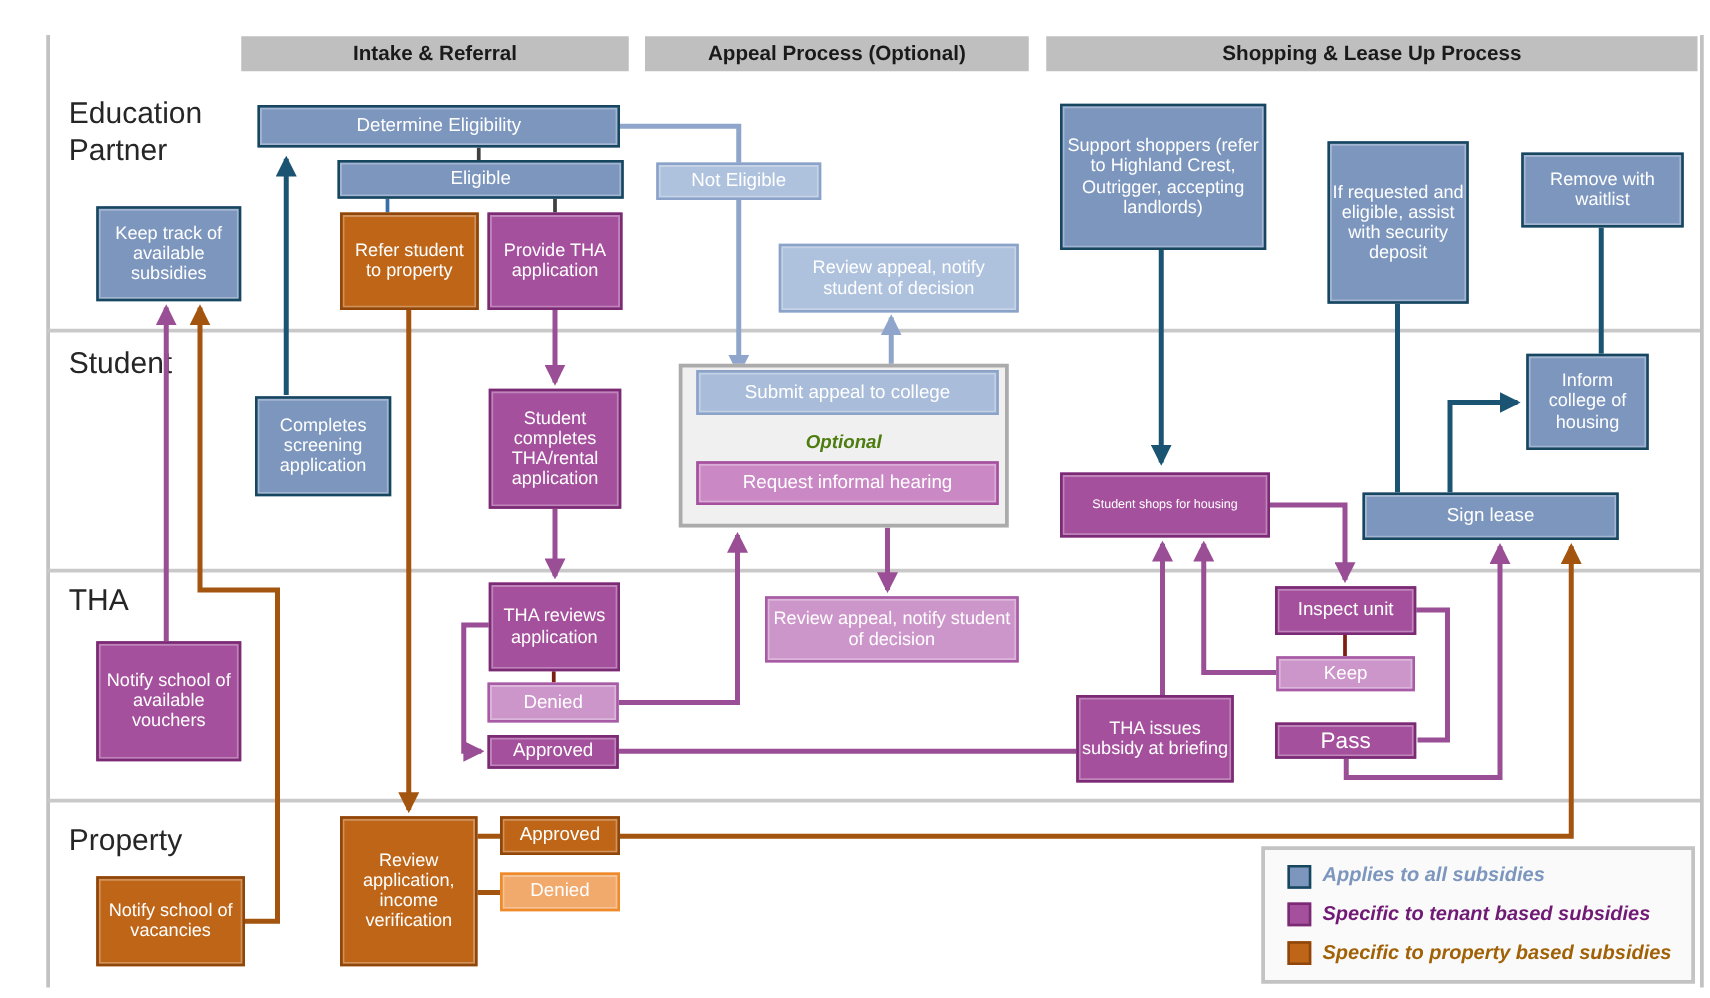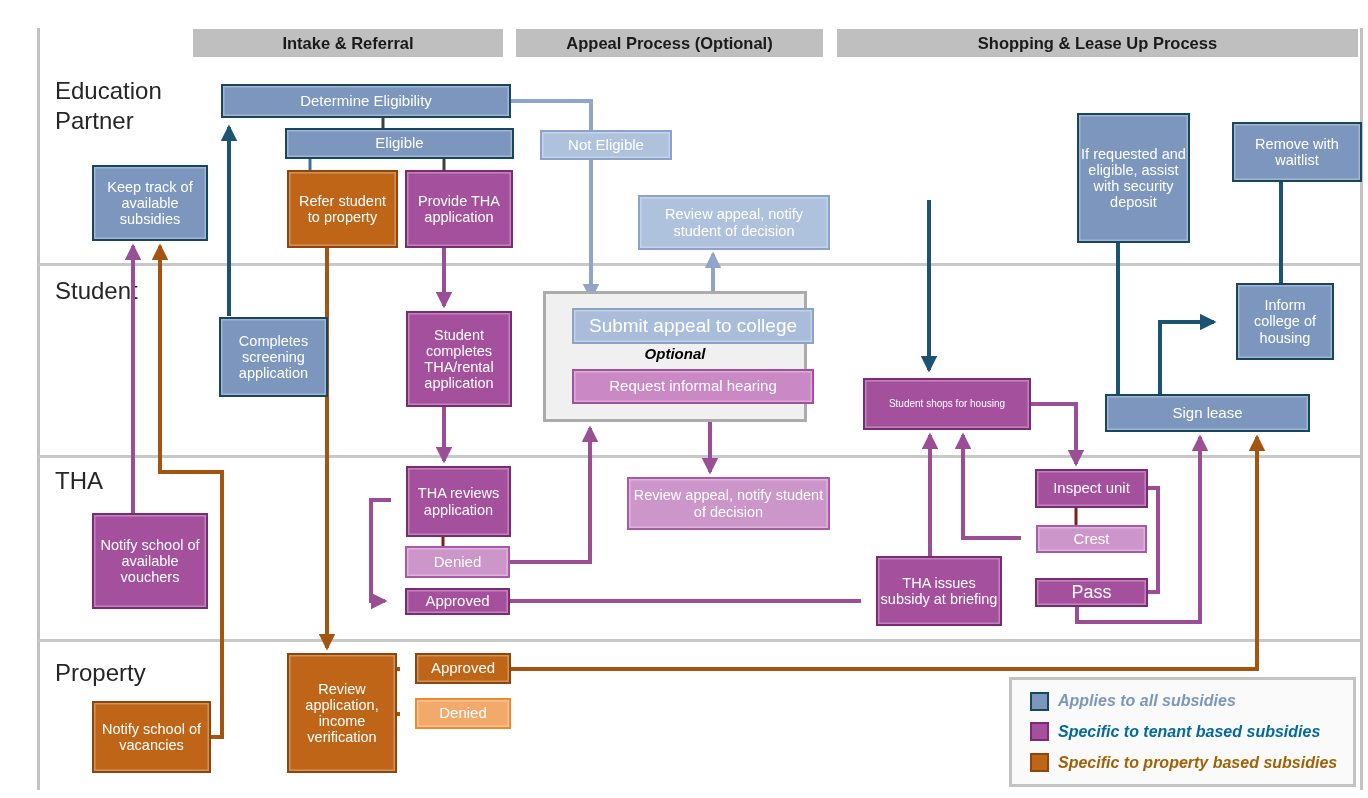--- a/index.html
+++ b/index.html
@@ -33,21 +33,20 @@
   #lane-property{top:658px;}
 
   
   #connectors{position:absolute;left:0;top:0;z-index:1;}
 
   
   .node{
     position:absolute;z-index:2;box-sizing:border-box;display:flex;align-items:center;justify-content:center;
     text-align:center;color:#fff;font-size:14.5px;line-height:1.12;padding:2px;border:2.5px solid;
     box-shadow:inset 0 0 0 1.5px rgba(255,255,255,.3);
-    margin-left:15px;
   }
   .blue{background:#7c96be;border-color:#17465f;}
   .lightblue{background:#aec1dd;border-color:#8ca3c9;}
   .purple{background:#a4509c;border-color:#7a2b74;}
   .lightpurple{background:#cd96cb;border-color:#a75ba4;}
   .pink{background:#ca89c5;border-color:#a4509c;}
   .orange{background:#be6517;border-color:#8e460b;}
   .lightorange{background:#f1a96c;border-color:#f08a28;}
 
   #n-determine{left:206px;top:84px;width:290px;height:34px;font-size:15px;}
@@ -60,24 +59,24 @@
   #n-supportshoppers{left:848px;top:83px;width:165px;height:117px;}
   #n-ifrequested{left:1062px;top:113px;width:113px;height:130px;}
   #n-removewaitlist{left:1217px;top:122px;width:130px;height:60px;}
 
   #n-screening{left:204px;top:317px;width:109px;height:80px;}
   #n-studentcompletes{left:391px;top:311px;width:106px;height:96px;}
   #appeal-group{
     position:absolute;left:543px;top:291px;width:264px;height:131px;z-index:2;
     background:#f0f0f0;border:3px solid #ababab;box-sizing:border-box;
   }
-  #n-submitappeal{left:557px;top:308px;width:242px;height:36px;z-index:3;font-size:19px;background:#a9bdda;}
+  #n-submitappeal{left:557px;top:296px;width:242px;height:36px;z-index:3;font-size:15px;background:#a9bdda;}
   #optional-label{
     position:absolute;left:543px;top:345px;width:264px;z-index:3;text-align:center;
-    color:#000000;font-weight:bold;font-style:italic;font-size:15px;
+    color:#4d7c0f;font-weight:bold;font-style:italic;font-size:15px;
   }
   #n-requesthearing{left:557px;top:369px;width:242px;height:35px;z-index:3;font-size:15px;}
   #n-studentshops{left:848px;top:378px;width:168px;height:52px;font-size:10px;}
   #n-signlease{left:1090px;top:394px;width:205px;height:38px;font-size:15px;}
   #n-informcollege{left:1221px;top:283px;width:98px;height:77px;}
 
   #n-thareviews{left:391px;top:466px;width:105px;height:71px;}
   #n-denied-tha{left:390px;top:546px;width:105px;height:32px;font-size:15px;}
   #n-approved-tha{left:390px;top:588px;width:105px;height:27px;font-size:15px;}
   #n-reviewappeal-tha{left:612px;top:477px;width:203px;height:53px;}
@@ -98,21 +97,21 @@
     background:#fafafa;border:3px solid #c3c3c3;box-sizing:border-box;
     display:flex;flex-direction:column;justify-content:space-around;padding:6px 0 6px 18px;
   }
   .legend-row{display:flex;align-items:center;gap:9px;}
   .swatch{width:19px;height:19px;box-sizing:border-box;border:2.5px solid;}
   .sw-blue{background:#7c96be;border-color:#17465f;}
   .sw-purple{background:#a4509c;border-color:#7a2b74;}
   .sw-orange{background:#be6517;border-color:#8e460b;}
   .legend-text{font-weight:bold;font-style:italic;font-size:16px;}
   .lt-blue{color:#7c96be;}
-  .lt-purple{color:#0369a1;}
+  .lt-purple{color:#701a75;}
   .lt-orange{color:#a16207;}
 </style>
 </head>
 <body>
 
 <div id="canvas">
 
   <div class="vline" id="frame-left"></div>
   <div class="vline" id="frame-right"></div>
   <div class="hline" id="lane-sep-1"></div>
@@ -191,40 +190,41 @@
     </g>
   </svg>
 
   <div class="node blue" id="n-determine">Determine Eligibility</div>
   <div class="node blue" id="n-eligible">Eligible</div>
   <div class="node blue" id="n-keeptrack">Keep track of available subsidies</div>
   <div class="node orange" id="n-refer">Refer student to property</div>
   <div class="node purple" id="n-providetha">Provide THA application</div>
   <div class="node lightblue" id="n-noteligible">Not Eligible</div>
   <div class="node lightblue" id="n-reviewappeal-ep">Review appeal, notify student of decision</div>
+  <div class="node blue" id="n-supportshoppers">Support shoppers (refer to Highland Crest, Outrigger, accepting landlords)</div>
   <div class="node blue" id="n-ifrequested">If requested and eligible, assist with security deposit</div>
   <div class="node blue" id="n-removewaitlist">Remove with waitlist</div>
 
   <div class="node blue" id="n-screening">Completes screening application</div>
   <div class="node purple" id="n-studentcompletes">Student completes THA/rental application</div>
   <div id="appeal-group"></div>
   <div class="node lightblue" id="n-submitappeal">Submit appeal to college</div>
   <div id="optional-label">Optional</div>
   <div class="node pink" id="n-requesthearing">Request informal hearing</div>
   <div class="node purple" id="n-studentshops">Student shops for housing</div>
   <div class="node blue" id="n-signlease">Sign lease</div>
   <div class="node blue" id="n-informcollege">Inform college of housing</div>
 
   <div class="node purple" id="n-thareviews">THA reviews application</div>
   <div class="node lightpurple" id="n-denied-tha">Denied</div>
   <div class="node purple" id="n-approved-tha">Approved</div>
   <div class="node lightpurple" id="n-reviewappeal-tha">Review appeal, notify student of decision</div>
   <div class="node purple" id="n-thaissues">THA issues subsidy at briefing</div>
   <div class="node purple" id="n-inspectunit">Inspect unit</div>
-  <div class="node lightpurple" id="n-fail">Crest</div>
+  <div class="node lightpurple" id="n-fail">Keep</div>
   <div class="node purple" id="n-pass">Pass</div>
   <div class="node purple" id="n-notifyvouchers">Notify school of available vouchers</div>
 
   <div class="node orange" id="n-notifyvacancies">Notify school of vacancies</div>
   <div class="node orange" id="n-reviewapplication">Review application, income verification</div>
   <div class="node orange" id="n-approved-prop">Approved</div>
   <div class="node lightorange" id="n-denied-prop">Denied</div>
 
   <div id="legend">
     <div class="legend-row">

